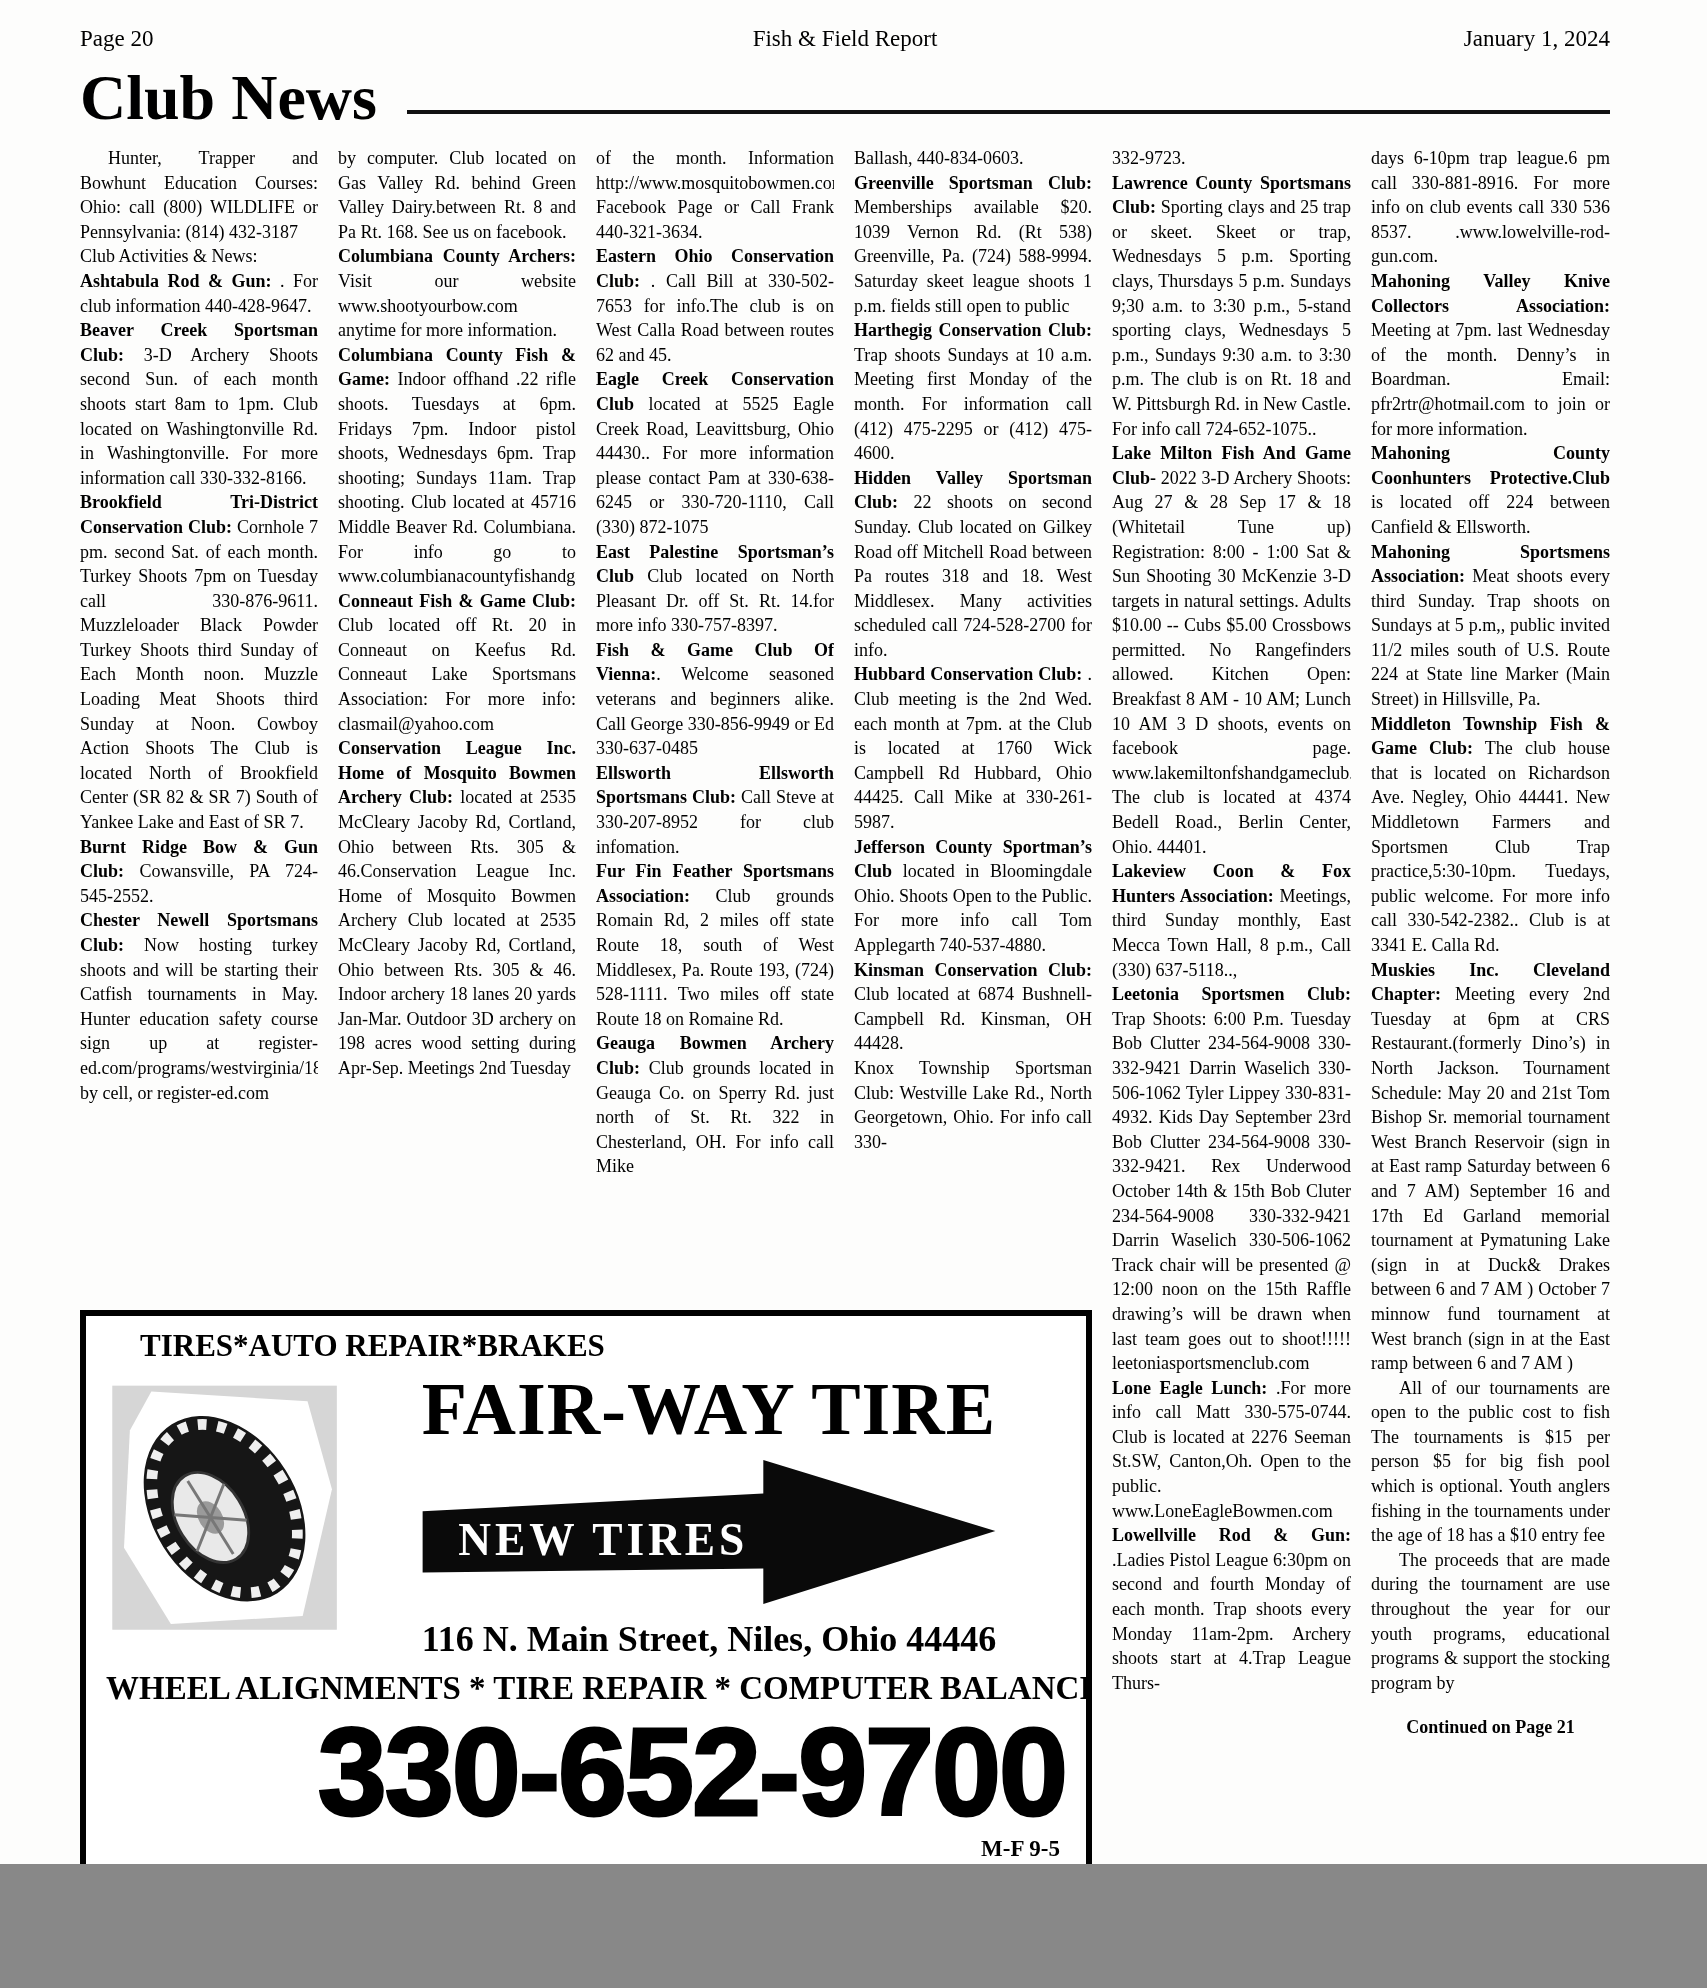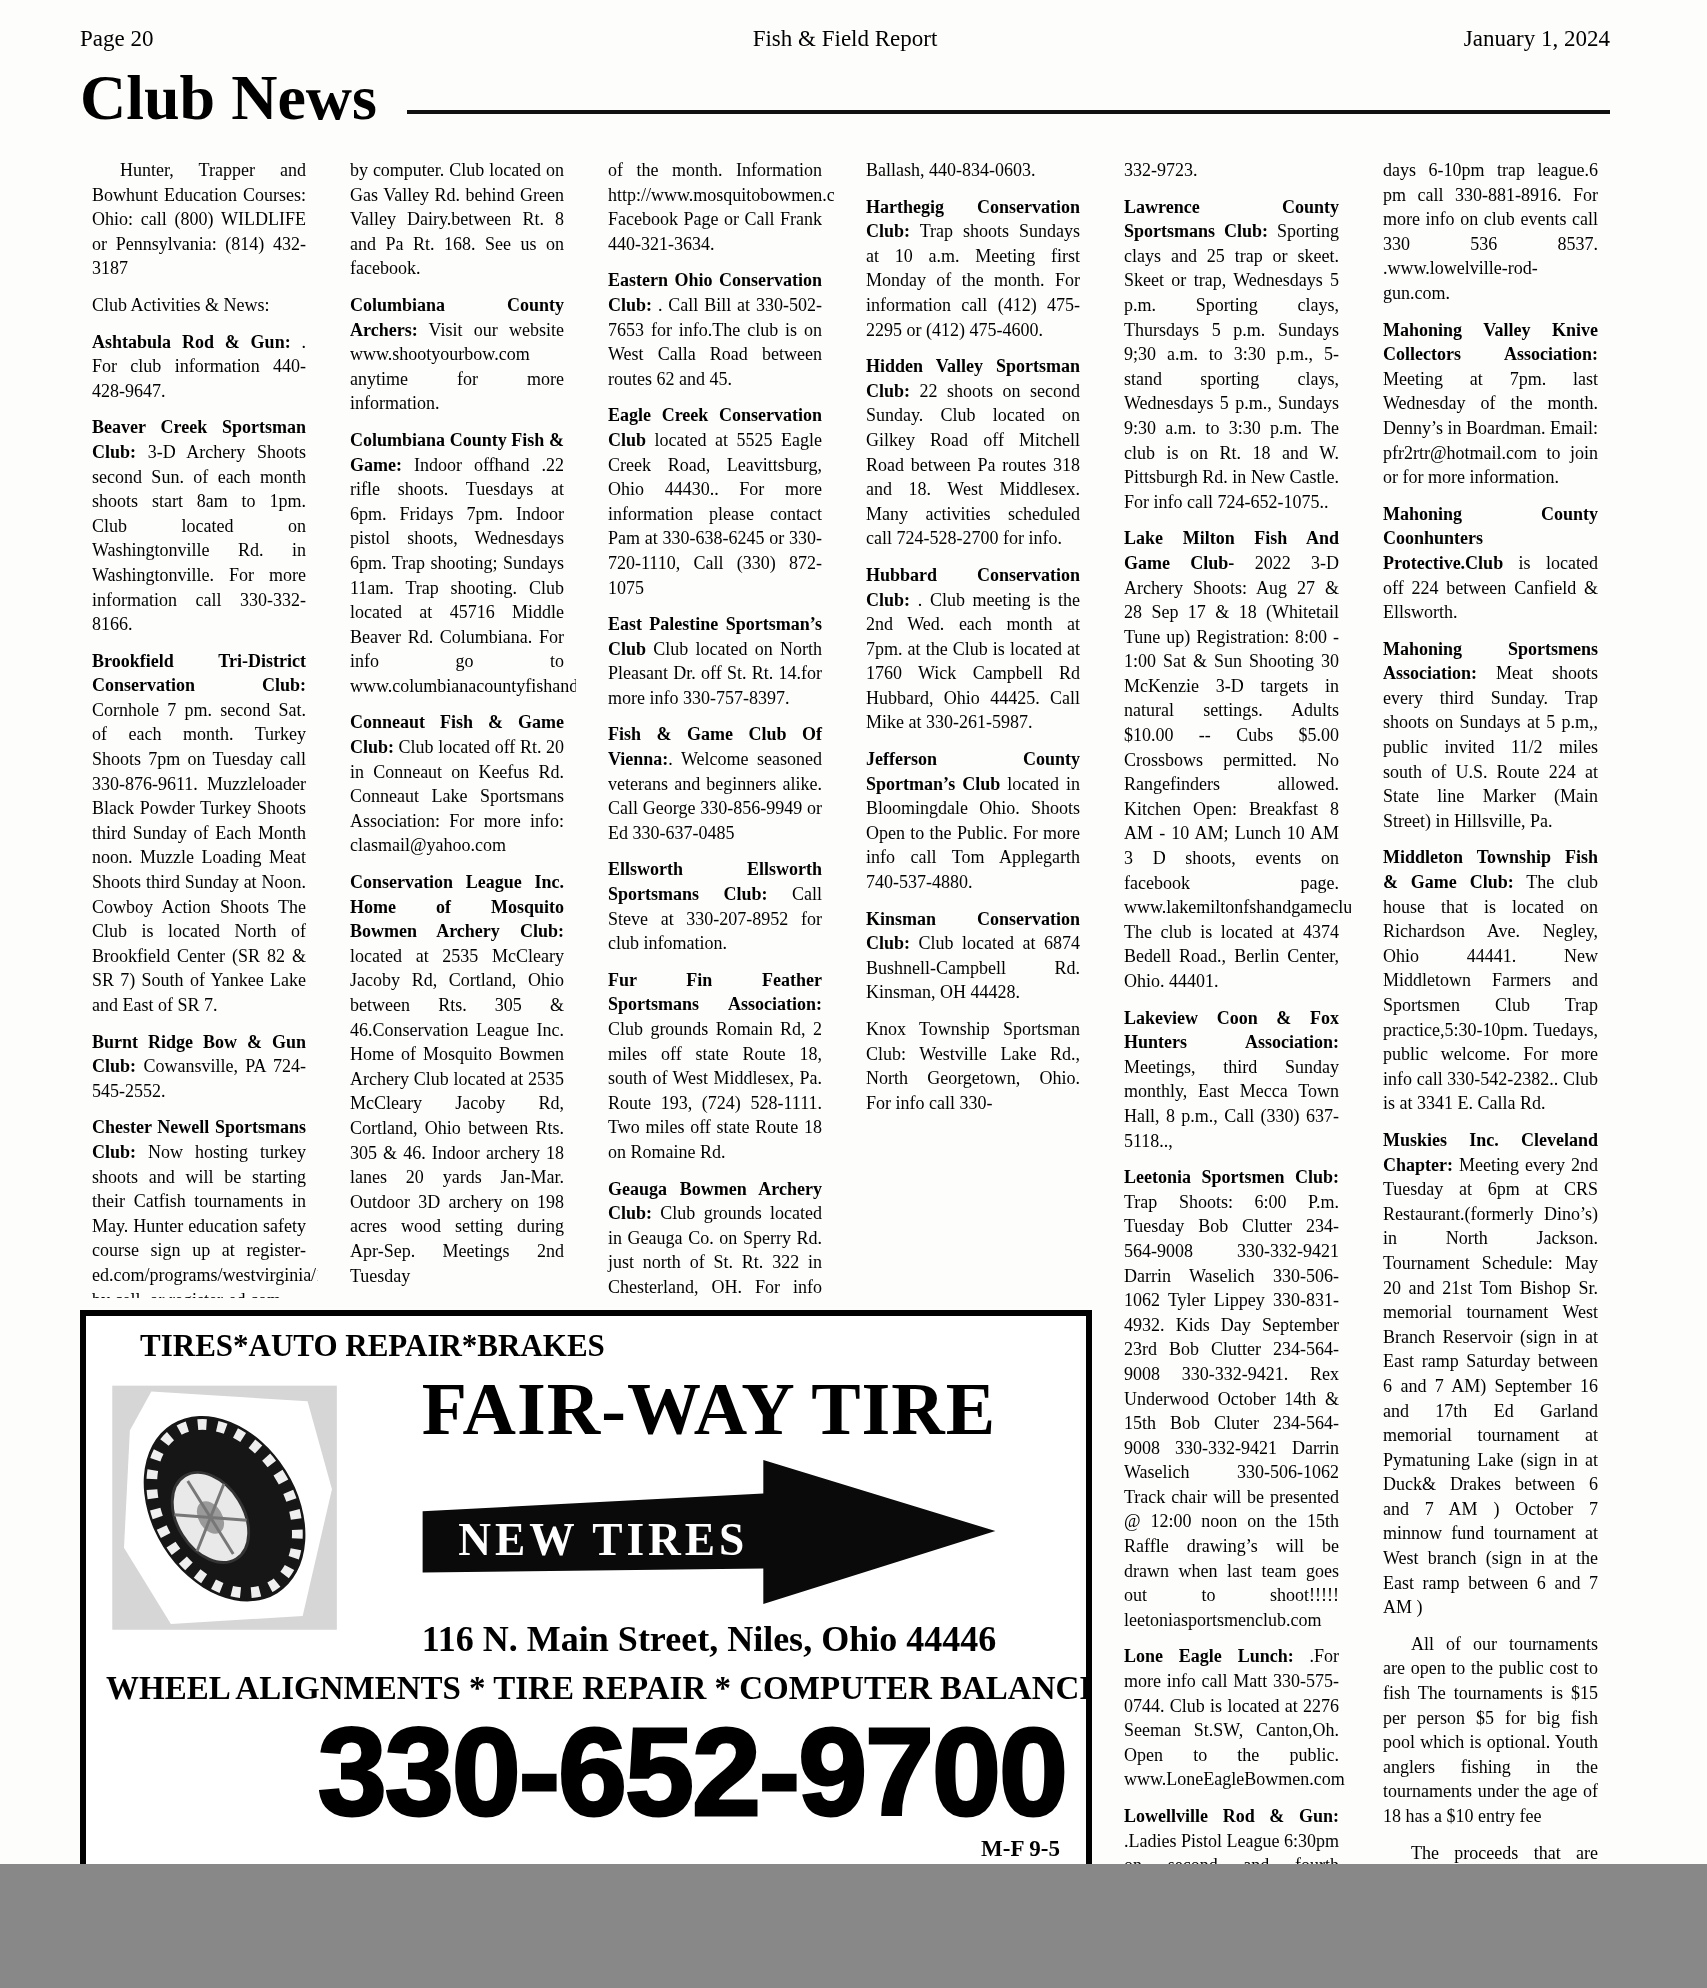--- a/index.html
+++ b/index.html
@@ -16,21 +16,21 @@
   
   .headline-row{display:flex;align-items:flex-start;margin-top:14px;height:72px;}
   .headline{font-size:64px;font-weight:bold;line-height:1;margin:0;letter-spacing:0px;}
   .headline-rule{flex:1;border-top:4px solid #111;margin-left:30px;margin-top:44px;}
   
   .content{display:flex;gap:20px;margin-top:8px;}
   .left-region{width:1012px;flex:none;}
   .cols4{display:grid;grid-template-columns:repeat(4,1fr);gap:20px;height:1152px;overflow:hidden;}
   .right-region{width:498px;flex:none;display:grid;grid-template-columns:1fr 1fr;gap:20px;height:1832px;overflow:hidden;}
   .col{font-size:18px;line-height:24.6px;text-align:justify;overflow:hidden;}
-  .entry{margin:12px;text-align:justify;hyphens:auto;-webkit-hyphens:auto;}
+  .entry{margin:0;text-align:justify;hyphens:auto;-webkit-hyphens:auto;}
   .entry.indent{text-indent:28px;}
   .entry.center{text-align:center;margin-top:20px;text-indent:0;}
   .entry b{font-weight:bold;}
   
   .ad{
     margin-top:12px;border:6px solid #000;height:668px;box-sizing:border-box;
     padding:12px 20px 8px 20px;background:#fff;font-weight:bold;overflow:hidden;
   }
   .ad-top{display:flex;justify-content:flex-start;padding:0 34px;font-size:31px;font-weight:bold;}
   .ad-mid{display:flex;margin-top:8px;}
@@ -91,20 +91,21 @@
             <p class="entry"><b>Eastern Ohio Conservation Club:</b> . Call Bill at 330-502-7653 for info.The club is on West Calla Road between routes 62 and 45.</p>
             <p class="entry"><b>Eagle Creek Conservation Club</b> located at 5525 Eagle Creek Road, Leavittsburg, Ohio 44430.. For more information please contact Pam at 330-638-6245 or 330-720-1110, Call (330) 872-1075</p>
             <p class="entry"><b>East Palestine Sportsman’s Club</b> Club located on North Pleasant Dr. off St. Rt. 14.for more info 330-757-8397.</p>
             <p class="entry"><b>Fish &amp; Game Club Of Vienna:</b>. Welcome seasoned veterans and beginners alike. Call George 330-856-9949 or Ed 330-637-0485</p>
             <p class="entry"><b>Ellsworth Ellsworth Sportsmans Club:</b> Call Steve at 330-207-8952 for club infomation.</p>
             <p class="entry"><b>Fur Fin Feather Sportsmans Association:</b> Club grounds Romain Rd, 2 miles off state Route 18, south of West Middlesex, Pa. Route 193, (724) 528-1111. Two miles off state Route 18 on Romaine Rd.</p>
             <p class="entry"><b>Geauga Bowmen Archery Club:</b> Club grounds located in Geauga Co. on Sperry Rd. just north of St. Rt. 322 in Chesterland, OH. For info call Mike</p>
           </div>
         <div class="col">
             <p class="entry">Ballash, 440-834-0603.</p>
+            <p class="entry"><b>Greenville Sportsman Club:</b> Memberships available $20. 1039 Vernon Rd. (Rt 538) Greenville, Pa. (724) 588-9994. Saturday skeet league shoots 1 p.m. fields still open to public</p>
             <p class="entry"><b>Harthegig Conservation Club:</b> Trap shoots Sundays at 10 a.m. Meeting first Monday of the month. For information call (412) 475-2295 or (412) 475-4600.</p>
             <p class="entry"><b>Hidden Valley Sportsman Club:</b> 22 shoots on second Sunday. Club located on Gilkey Road off Mitchell Road between Pa routes 318 and 18.  West Middlesex. Many activities scheduled call 724-528-2700 for info.</p>
             <p class="entry"><b>Hubbard Conservation Club:</b> . Club meeting is the 2nd Wed. each month at 7pm. at the Club is located at 1760 Wick Campbell Rd Hubbard, Ohio 44425. Call Mike at 330-261-5987.</p>
             <p class="entry"><b>Jefferson County Sportman’s Club</b> located in Bloomingdale Ohio. Shoots Open to the Public. For more info call Tom Applegarth 740-537-4880.</p>
             <p class="entry"><b>Kinsman Conservation Club:</b> Club located at 6874 Bushnell-Campbell Rd. Kinsman, OH 44428.</p>
             <p class="entry">Knox Township Sportsman Club: Westville Lake Rd., North Georgetown, Ohio. For info call 330-</p>
           </div>
       </div>
 
       <div class="ad">

